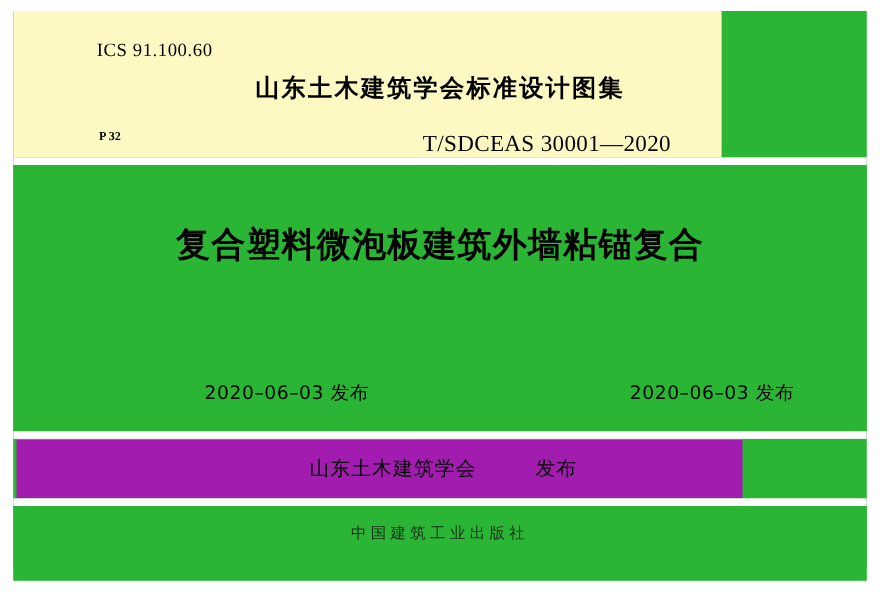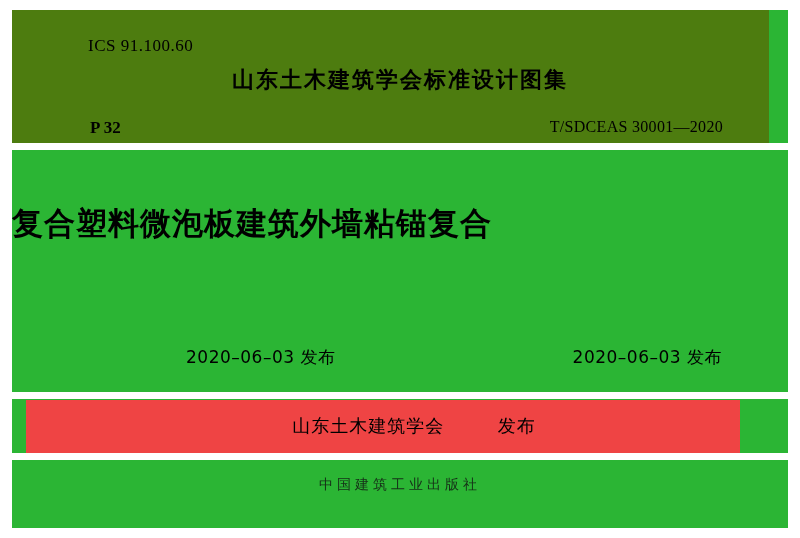--- a/index.html
+++ b/index.html
@@ -45,23 +45,23 @@
     box-sizing: border-box;
     border-left: 0 solid transparent;
     pointer-events: none;
   }
 
   
   .header-block {
     position: absolute;
     left: 0;
     top: 0;
-    width: 757px;
+    width: 644px;
     height: 133px;
-    background: #4d7c0f;
+    background: #fef9c3;
   }
 
   .ics {
     position: absolute;
     left: 76px;
     top: 26px;
     font-family: "Liberation Serif", serif;
     font-size: 17px;
     color: #000000;
     letter-spacing: 0.5px;
@@ -79,30 +79,30 @@
     letter-spacing: 2px;
     color: #000000;
   }
 
   .pnum {
     position: absolute;
     left: 78px;
     top: 108px;
     font-family: "Liberation Serif", serif;
     font-weight: bold;
-    font-size: 17px;
+    font-size: 11px;
     color: #000000;
   }
 
   .stdcode {
     position: absolute;
     right: 46px;
     top: 108px;
     font-family: "Liberation Serif", serif;
-    font-size: 16px;
+    font-size: 21px;
     color: #000000;
     letter-spacing: 0.3px;
   }
 
   
   .rule {
     position: absolute;
     left: 0;
     width: 776px;
     height: 7px;
@@ -120,21 +120,21 @@
     width: 776px;
     height: 242px;
     background: #2bb534;
   }
 
   .main-title {
     position: absolute;
     left: 0;
     top: 48px;
     width: 776px;
-    text-align: left;
+    text-align: center;
     font-family: "DejaVu Sans", sans-serif;
     font-weight: bold;
     font-size: 31px;
     line-height: 50px;
     letter-spacing: 1px;
     color: #000000;
   }
 
   .date-row {
     position: absolute;
@@ -159,25 +159,25 @@
     top: 0;
     font-family: "DejaVu Sans", sans-serif;
     font-size: 17px;
     color: #000000;
     letter-spacing: 0.5px;
   }
 
   
   .publisher-band {
     position: absolute;
-    left: 14px;
+    left: 3px;
     top: 390px;
-    width: 714px;
+    width: 660px;
     height: 53px;
-    background: #ef4444;
+    background: #a21caf;
   }
   .publisher-line {
     position: absolute;
     left: 0;
     top: 14px;
     width: 776px;
     text-align: center;
     font-family: "DejaVu Sans", sans-serif;
     font-size: 18px;
     letter-spacing: 1px;

